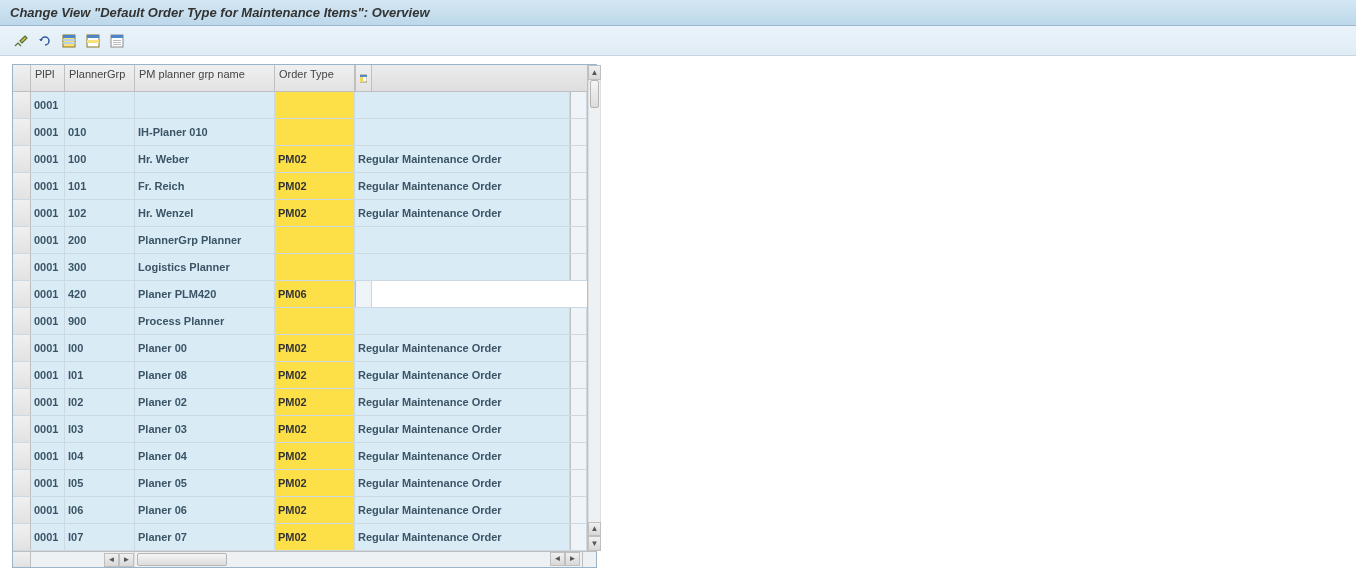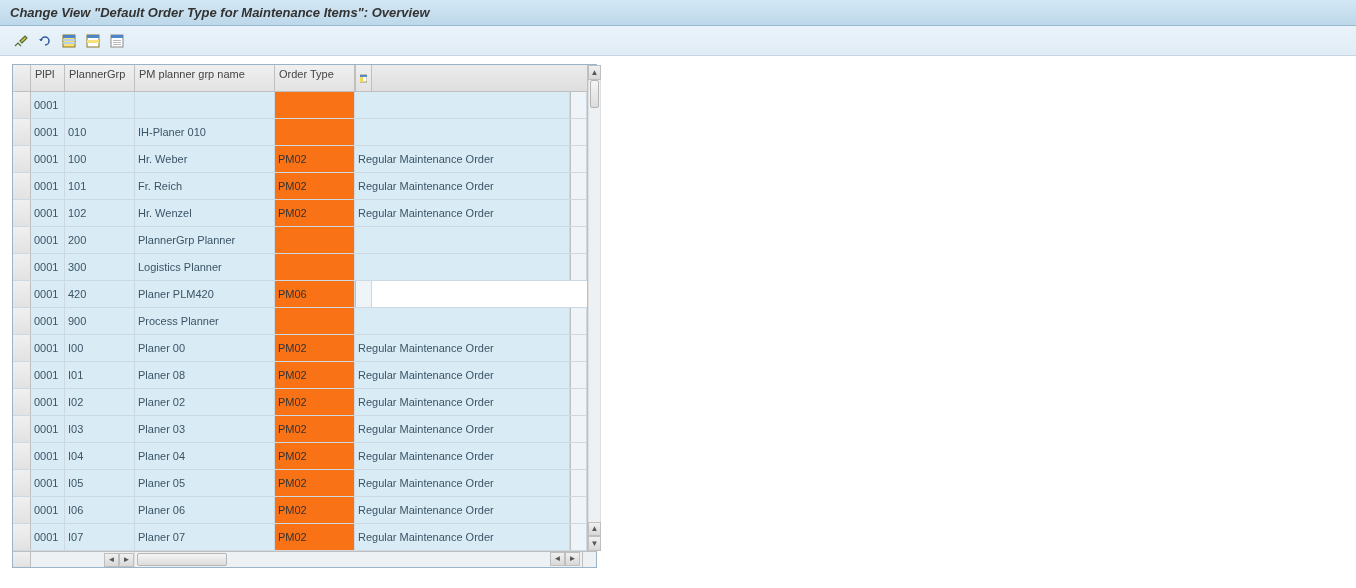--- a/index.html
+++ b/index.html
@@ -41,38 +41,38 @@
   .grid-header, .grid-row {
     display: flex; height: 27px; line-height: 18px;
   }
   .grid-header { background: linear-gradient(#ececec,#dedede); border-bottom:1px solid #bfbfbf; }
   .grid-header .cell {
     background: linear-gradient(#f0f0f0,#e2e2e2);
     border-right: 1px solid #bfbfbf;
     padding: 0 4px; color:#444;
     white-space: nowrap; overflow: hidden;
   }
-  .grid-row { border-bottom: 1px solid #ccd9e3; }
+  .grid-row { border-bottom: 1px solid #ccd9e3; font-weight: bold; }
   .grid-row .cell {
     border-right: 1px solid #ccd9e3;
     padding: 0 3px;
     white-space: nowrap; overflow: hidden;
     display:flex; align-items:center;
   }
   .cell.sel { width: 18px; background: linear-gradient(#f0f0f0,#e2e2e2); border-right:1px solid #bfbfbf; flex:none; }
   .cell.c-plpl { width: 34px; flex:none; }
   .cell.c-grp  { width: 70px; flex:none; }
   .cell.c-name { width: 140px; flex:none; }
   .cell.c-otype{ width: 80px; flex:none; }
   .cell.c-otext{ width: 215px; flex:none; }
   .cell.c-cfg  { width: 17px; flex:none; background: linear-gradient(#f0f0f0,#e2e2e2); border-left:1px solid #bfbfbf; display:flex;align-items:center;justify-content:center;}
 
   
   .ro { background:#d9ecf5; color:#3b5466; }
-  .ed { background:#f97316; }
+  .ed { background:#fde047; }
 
   
   .vscroll {
     width: 14px; flex:none;
     display:flex; flex-direction:column;
     border-left:1px solid #bfbfbf;
   }
   .vbtn { height:15px; background:linear-gradient(#f0f0f0,#d8d8d8); border:1px solid #bfbfbf; display:flex;align-items:center;justify-content:center;}
   .vtrack { flex:1; background:#eef1f3; border-left:1px solid #e0e0e0; border-right:1px solid #e0e0e0; position:relative;}
   .vthumb { position:absolute; top:0; left:1px; right:1px; height:28px; background:linear-gradient(#f5f5f5,#dcdcdc); border:1px solid #b5b5b5; border-radius:2px;}

